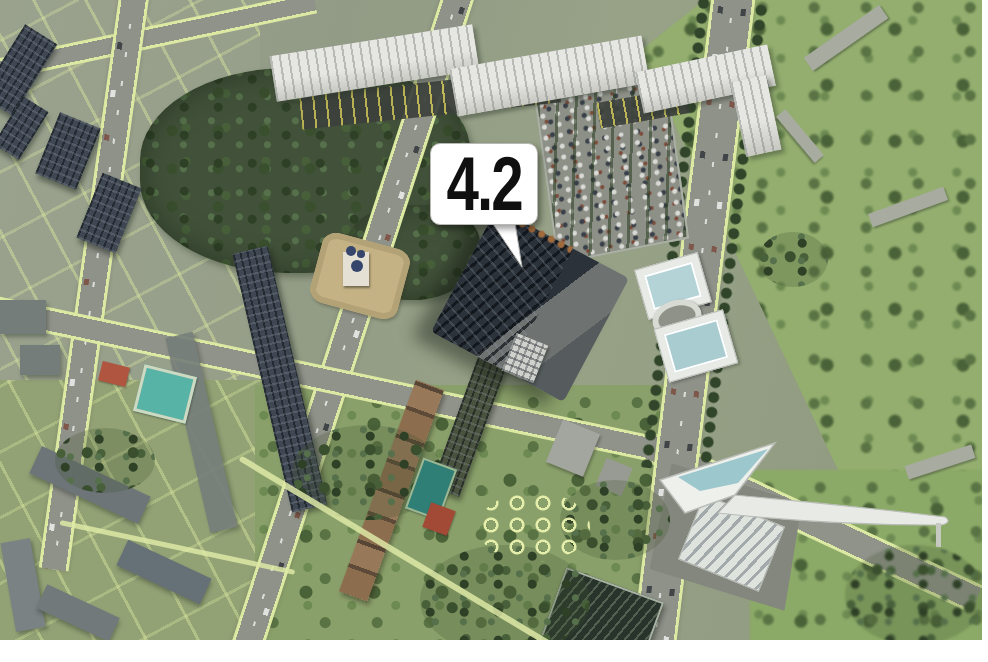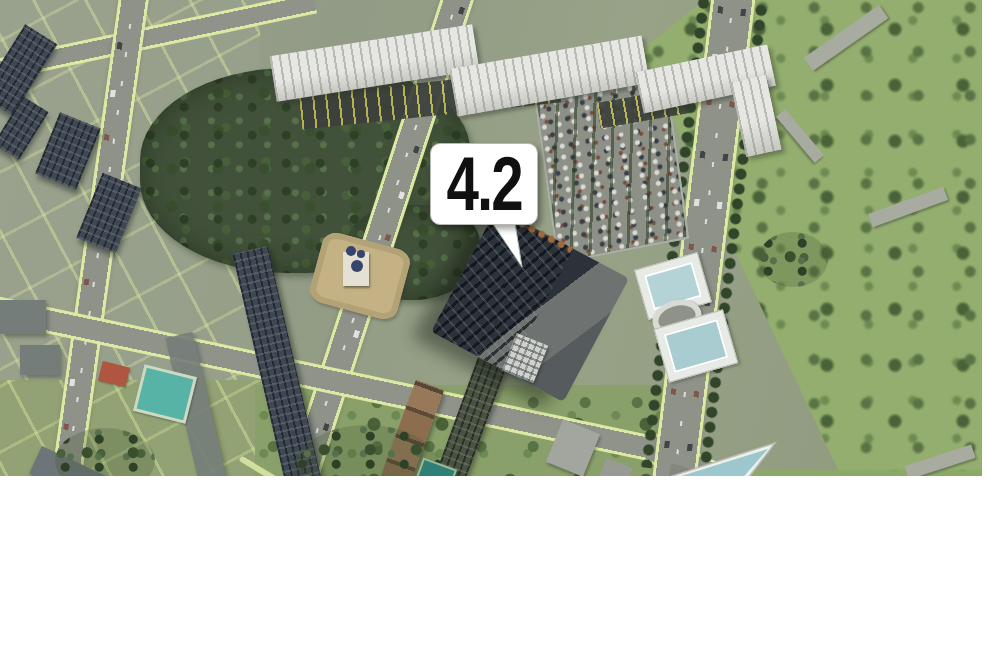--- a/index.html
+++ b/index.html
@@ -1,16 +1,16 @@
 <!DOCTYPE html>
 <html><head>
 <meta charset="utf-8">
 <style>
   html,body{margin:0;padding:0;background:#fff;}
-  #stage{position:relative;width:988px;height:476px;background:#ffffff;overflow:hidden;
+  #stage{position:relative;width:988px;height:640px;background:#ffffff;overflow:hidden;
          font-family:"Liberation Sans",sans-serif;text-align:center;}
   #photo{position:absolute;left:0;top:0;width:982px;height:655px;overflow:hidden;background:#939b86;}
   .abs{position:absolute;}
 
   
   .ground{inset:0;background:linear-gradient(105deg,#9ba390 0%,#929b85 30%,#97a287 55%,#8e987e 100%);}
   .patch-paths{background-image:
       repeating-linear-gradient(62deg,rgba(224,238,162,.4) 0 3px,transparent 3px 46px),
       repeating-linear-gradient(-28deg,rgba(224,238,162,.3) 0 3px,transparent 3px 58px);}
   .lawn{background-color:#93a275;}

